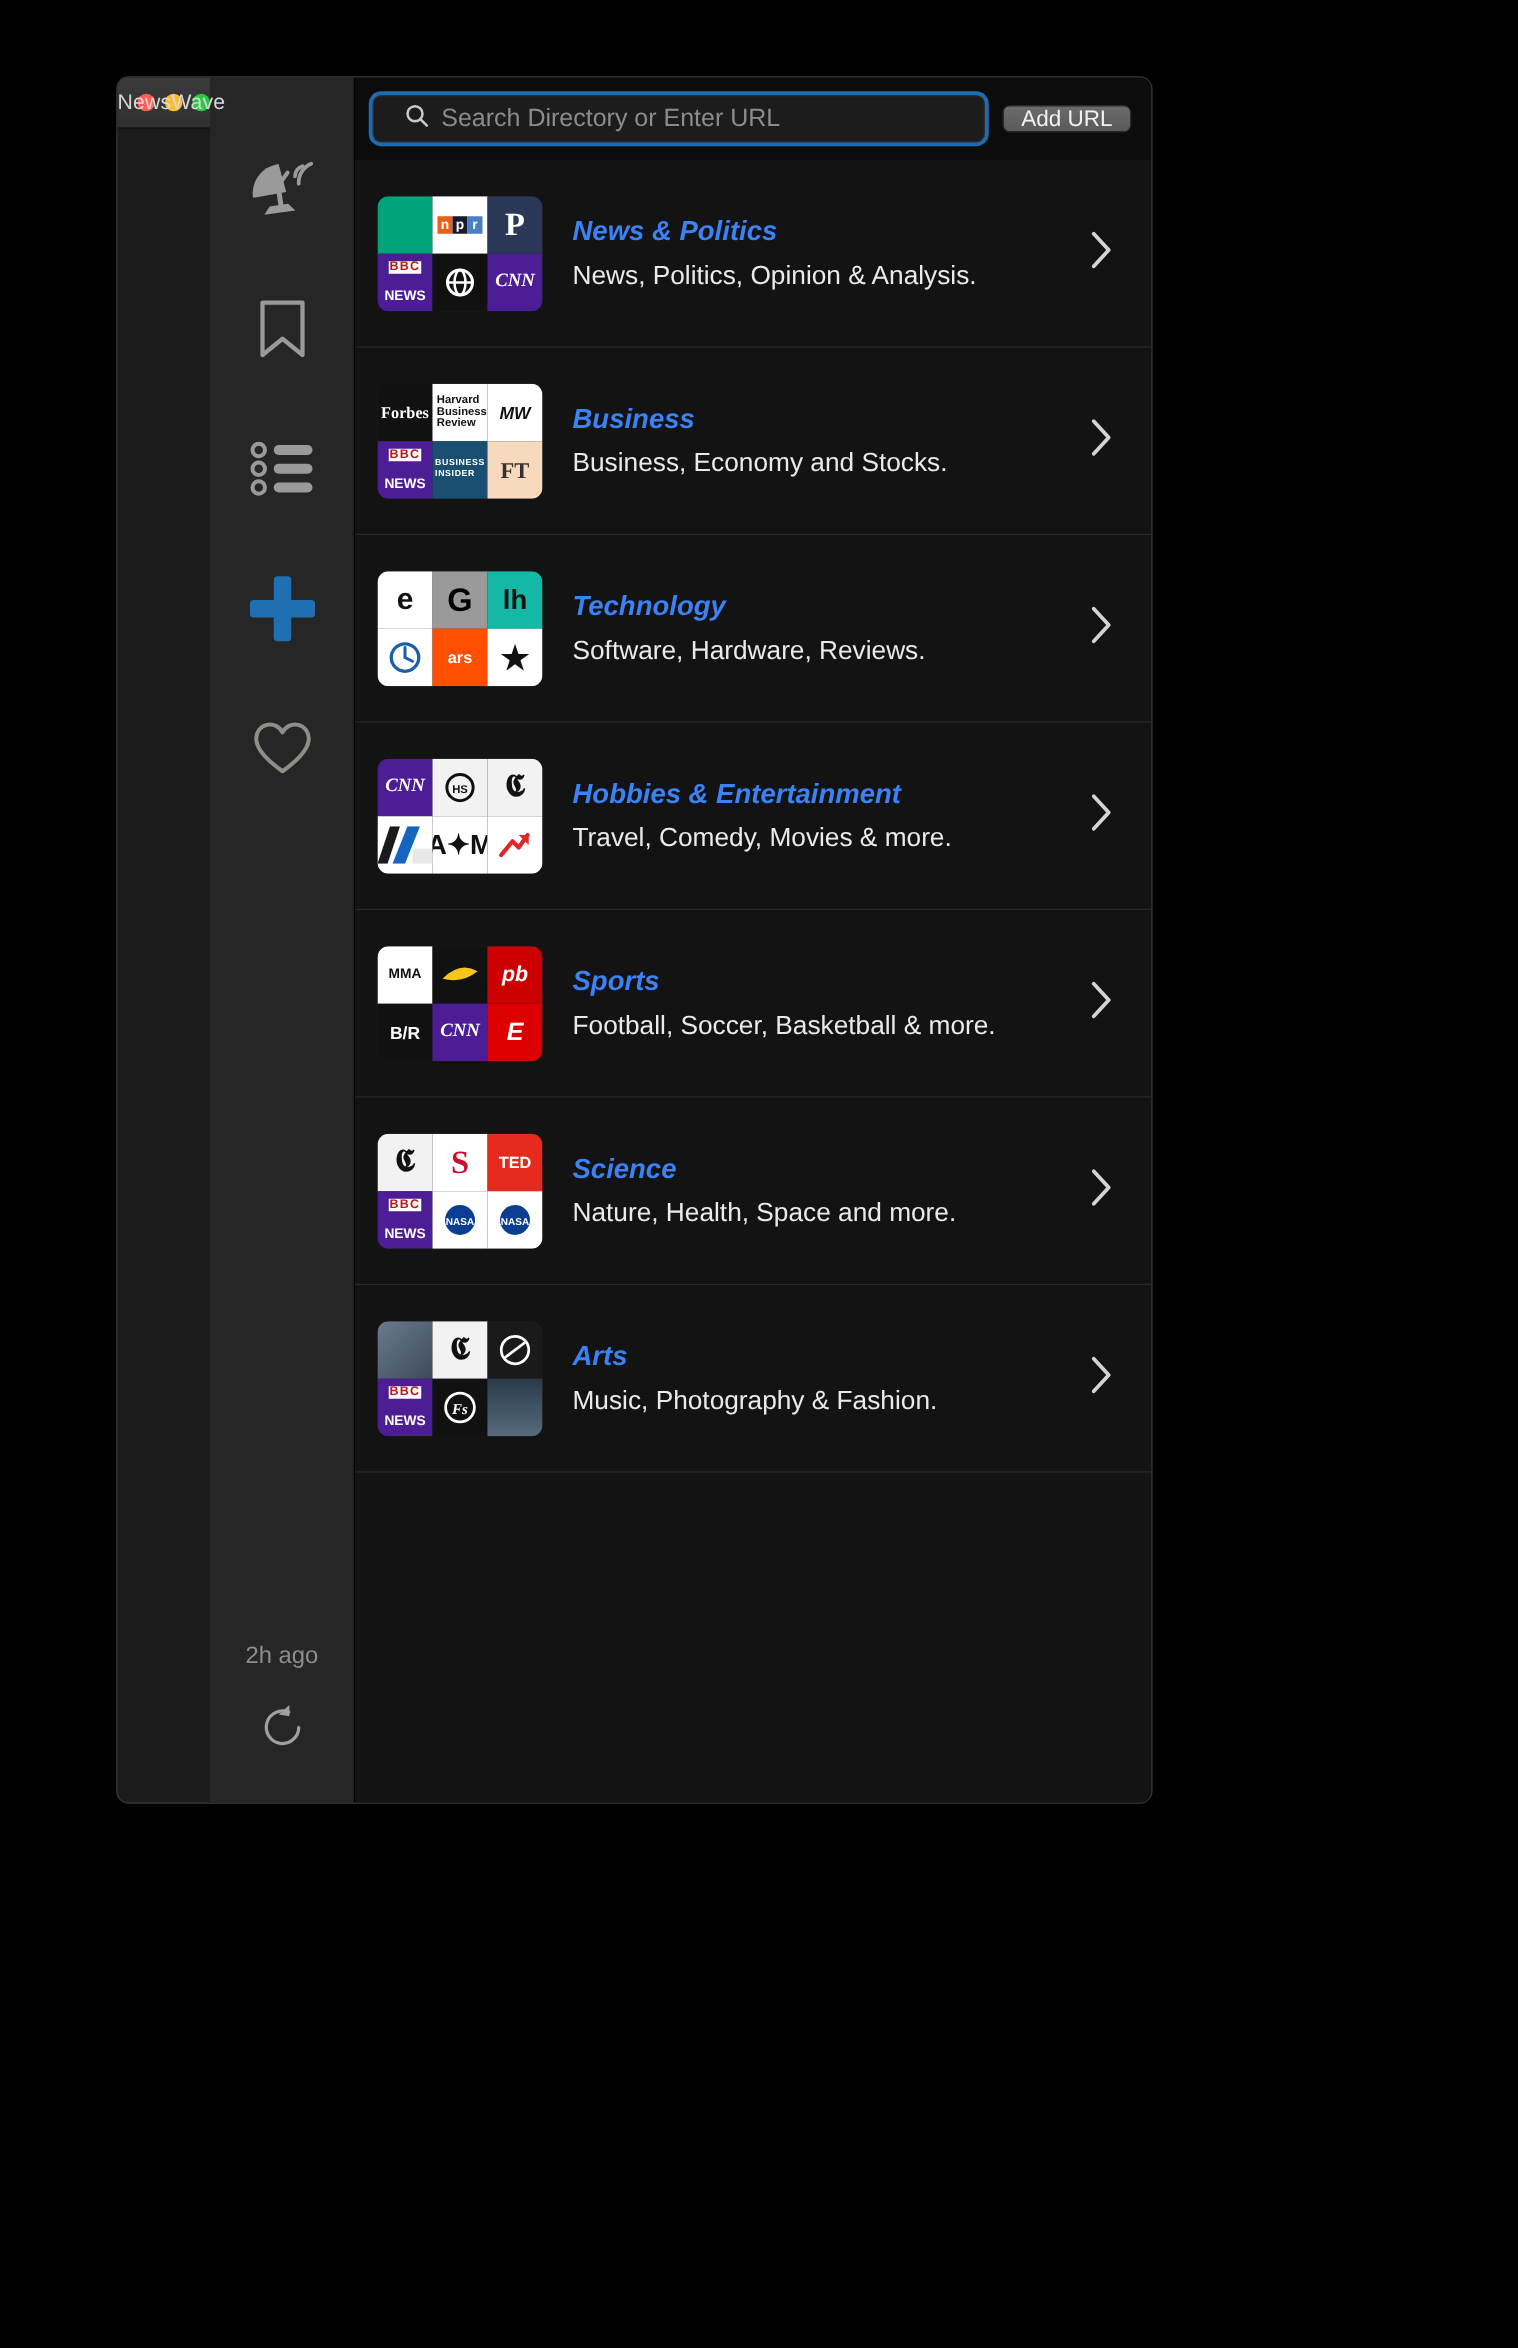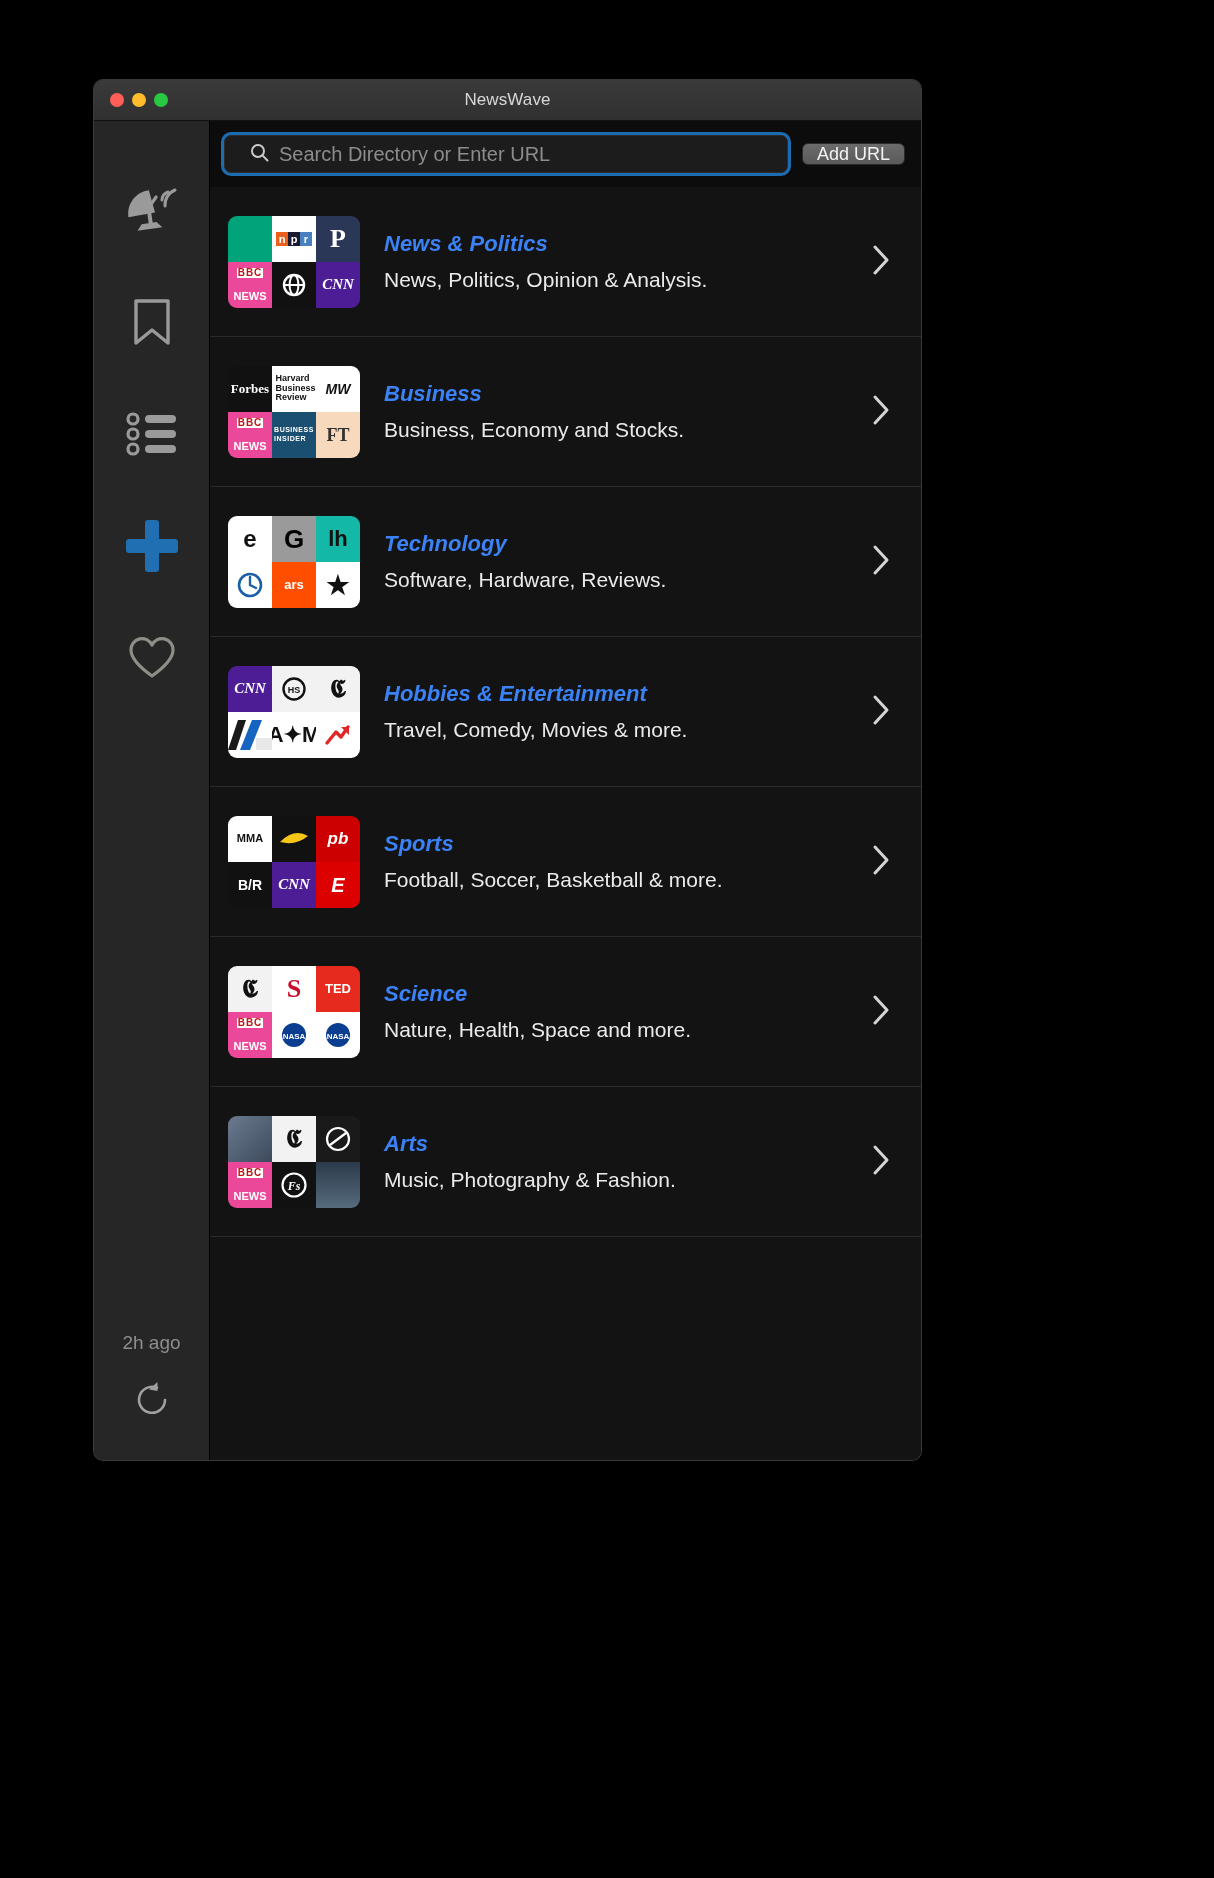--- a/index.html
+++ b/index.html
@@ -6,28 +6,28 @@
   html, body {
     width: 1214px; height: 1878px;
     background: #000;
     font-family: "Liberation Sans", sans-serif;
     overflow: hidden;
   }
 
   
   .window {
     position: absolute;
-    left: 94px; top: 80px;
+    left: 94px; top: 62px;
     width: 827px; height: 1380px;
     background: #1b1b1b;
     border-radius: 9px;
     overflow: hidden;
     box-shadow: 0 0 0 1px #3a3a3a;
     display: flex;
-    flex-direction: column;
+    flex-direction: row;
   }
 
   
   .titlebar {
     height: 41px;
     background: linear-gradient(#3a3a3a, #303030);
     border-bottom: 1px solid #111;
     display: flex;
     align-items: center;
     position: relative;
@@ -160,21 +160,21 @@
   }
   .row-text { flex: 1 1 auto; min-width: 0; }
   .row-title {
     font-size: 22px; font-weight: bold; color: #3b82f6;
     margin-bottom: 11px; white-space: nowrap; font-style: italic;
   }
   .row-sub { font-size: 21px; color: #eaeaea; white-space: nowrap; }
   .chev { flex: 0 0 auto; }
 
   
-  .c-bbc { background:#ec4899; color:#fff; flex-direction:column; gap:13px; }
+  .c-bbc { background:#4c1d95; color:#fff; flex-direction:column; gap:13px; }
   .c-bbc b { background:#fff; color:#bb1919; font-size:10px; padding:0 1px; letter-spacing:1px;}
   .c-bbc span { font-size:11px; font-weight:bold; }
   .c-cnn { background:#4c1d95; color:#fff; font-size:15px; font-style:italic; font-family:"Liberation Serif",serif; }
   .c-npr { background:#fff; }
   .c-npr i { display:inline-block; width:12px; height:14px; font-style:normal; color:#fff;
              font-size:11px; text-align:center; line-height:14px; }
   .c-pbs { background:#2a3756; color:#fff; font-family:"Liberation Serif",serif; font-size:26px; }
   .c-green { background:#00a37a; }
   .c-cbc { background:#111; color:#fff; }
   .c-forbes{ background:#111; color:#fff; font-family:"Liberation Serif",serif; font-size:13px;}

